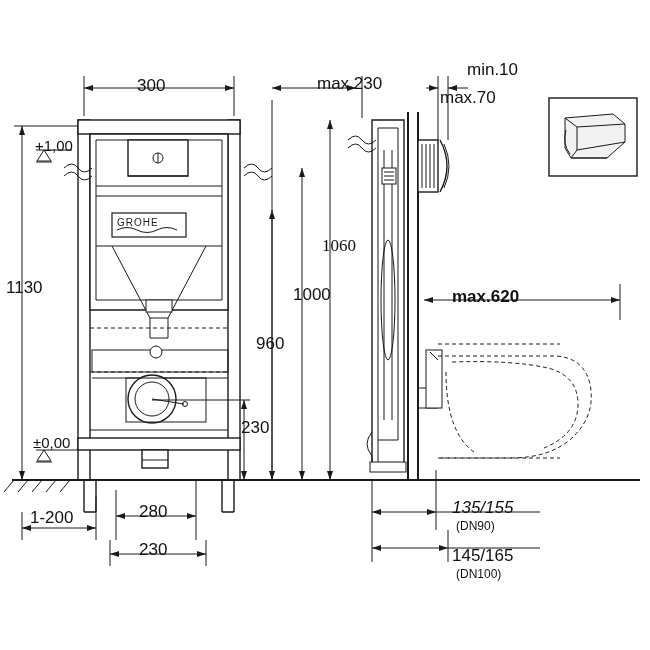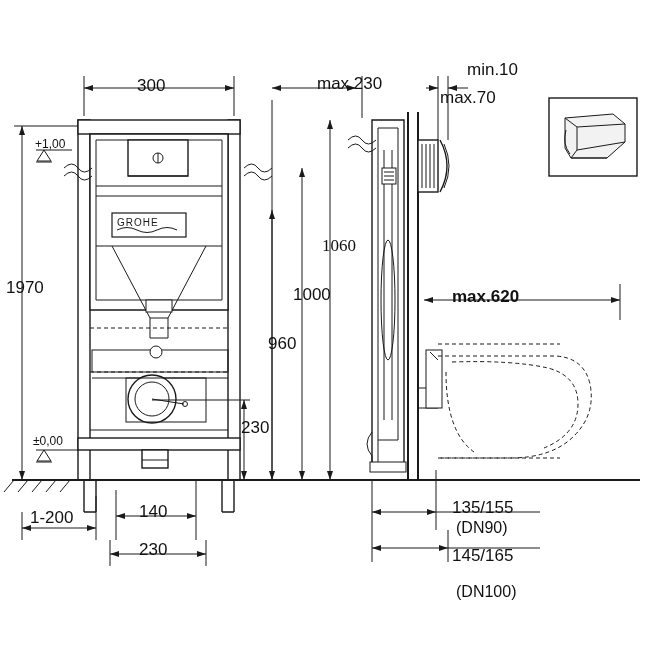--- a/index.html
+++ b/index.html
@@ -1,21 +1,21 @@
 <!DOCTYPE html>
 <html><head>
 <meta charset="utf-8">
 <style>
   html,body{margin:0;padding:0;background:#ffffff;}
   body{width:650px;height:650px;font-family:"Liberation Sans",sans-serif;color:#1a1a1a;}
   #stage{position:relative;width:650px;height:650px;overflow:hidden;background:#fff;}
   .lbl{position:absolute;font-family:"Liberation Sans",sans-serif;color:#111;white-space:nowrap;}
   .lbl.big{font-size:17px;}
-  .lbl.mid{font-size:12px;}
-  .lbl.small{font-size:16px;}
+  .lbl.mid{font-size:15px;}
+  .lbl.small{font-size:12px;}
   svg{position:absolute;left:0;top:0;}
   .ln{stroke:#1a1a1a;fill:none;}
   .thin{stroke-width:1;}
   .med{stroke-width:1.4;}
   .thick{stroke-width:2;}
   .dashfine{stroke-dasharray:4 3;}
   .fillwhite{fill:#fff;}
   .logobox{fill:#ffffff;stroke:#1a1a1a;stroke-width:1.2;}
   .logotext{font-family:"Liberation Sans",sans-serif;font-size:10px;letter-spacing:1px;fill:#1a1a1a;}
 </style>
@@ -225,33 +225,33 @@
     <path d="M448 548 l-9 -3 l0 6 Z" fill="#1a1a1a"></path>
     <path d="M448 548 L540 548" class="ln thin"></path>
 
   </svg>
 
   <div class="lbl big" style="left:137px;top:76px;">300</div>
   <div class="lbl big" style="left:277px;top:74px;margin-left:40px;">max.230</div>
   <div class="lbl big" style="left:467px;top:60px;">min.10</div>
   <div class="lbl big" style="left:440px;top:88px;text-align:right;">max.70</div>
 
-  <div class="lbl big" style="left:6px;top:278px;">1970</div>
+  <div class="lbl big" style="left:6px;top:278px;">1130</div>
   <div class="lbl mid" style="left:35px;top:137px;">+1,00</div>
   <div class="lbl mid" style="left:33px;top:434px;">±0,00</div>
 
   <div class="lbl big" style="left:322px;top:236px;font-family:Liberation Serif, serif;">1060</div>
   <div class="lbl big" style="left:293px;top:285px;">1000</div>
-  <div class="lbl big" style="left:268px;top:334px;">960</div>
+  <div class="lbl big" style="left:256px;top:334px;">960</div>
   <div class="lbl big" style="left:241px;top:418px;">230</div>
 
   <div class="lbl big" style="left:452px;top:287px;font-weight:bold;">max.620</div>
 
   <div class="lbl big" style="left:30px;top:508px;">1-200</div>
-  <div class="lbl big" style="left:139px;top:502px;">140</div>
+  <div class="lbl big" style="left:139px;top:502px;">280</div>
   <div class="lbl big" style="left:139px;top:540px;">230</div>
 
-  <div class="lbl big" style="left:452px;top:498px;">135/155</div>
+  <div class="lbl big" style="left:452px;top:498px;font-style:italic;">135/155</div>
   <div class="lbl small" style="left:456px;top:519px;">(DN90)</div>
   <div class="lbl big" style="left:452px;top:546px;text-align:right;">145/165</div>
-  <div class="lbl small" style="left:456px;top:567px;margin-top:16px;">(DN100)</div>
+  <div class="lbl small" style="left:456px;top:567px;">(DN100)</div>
 
 </div>
 
 </body></html>

